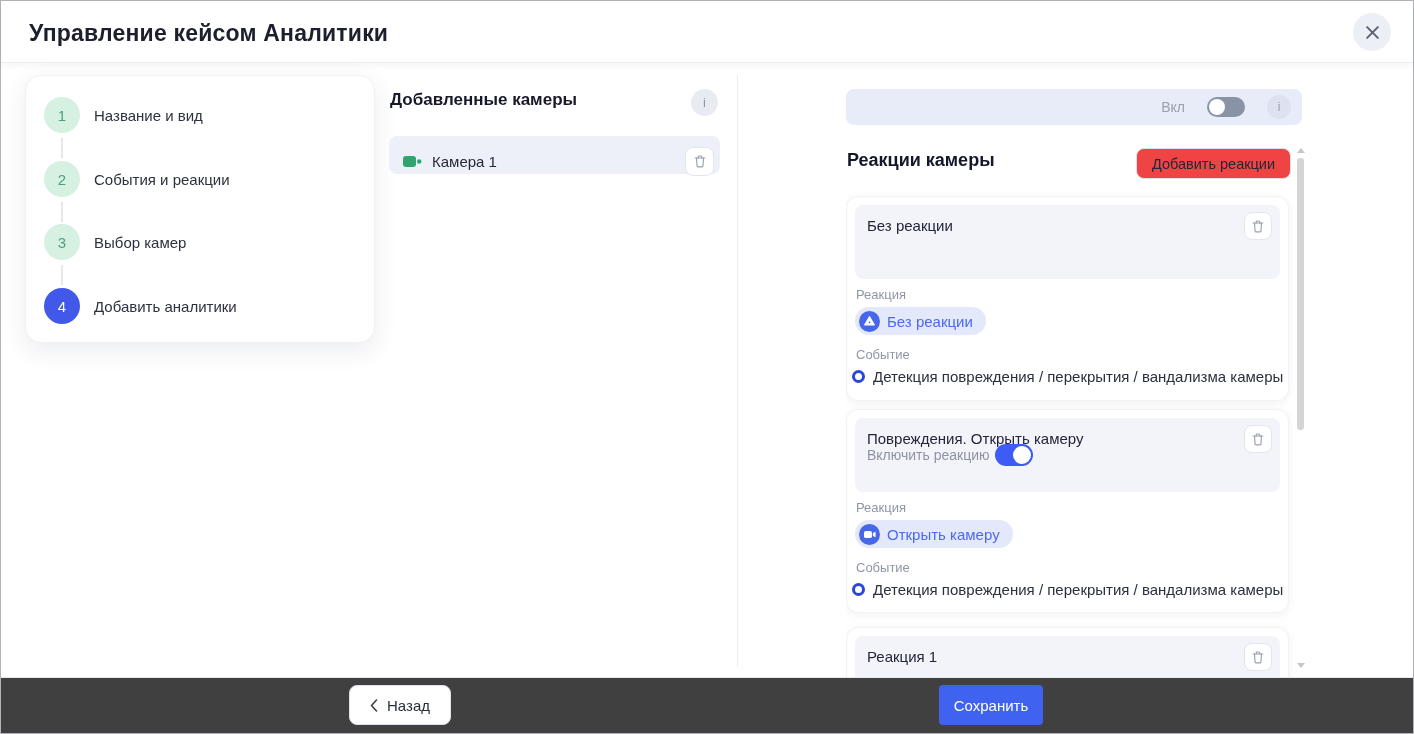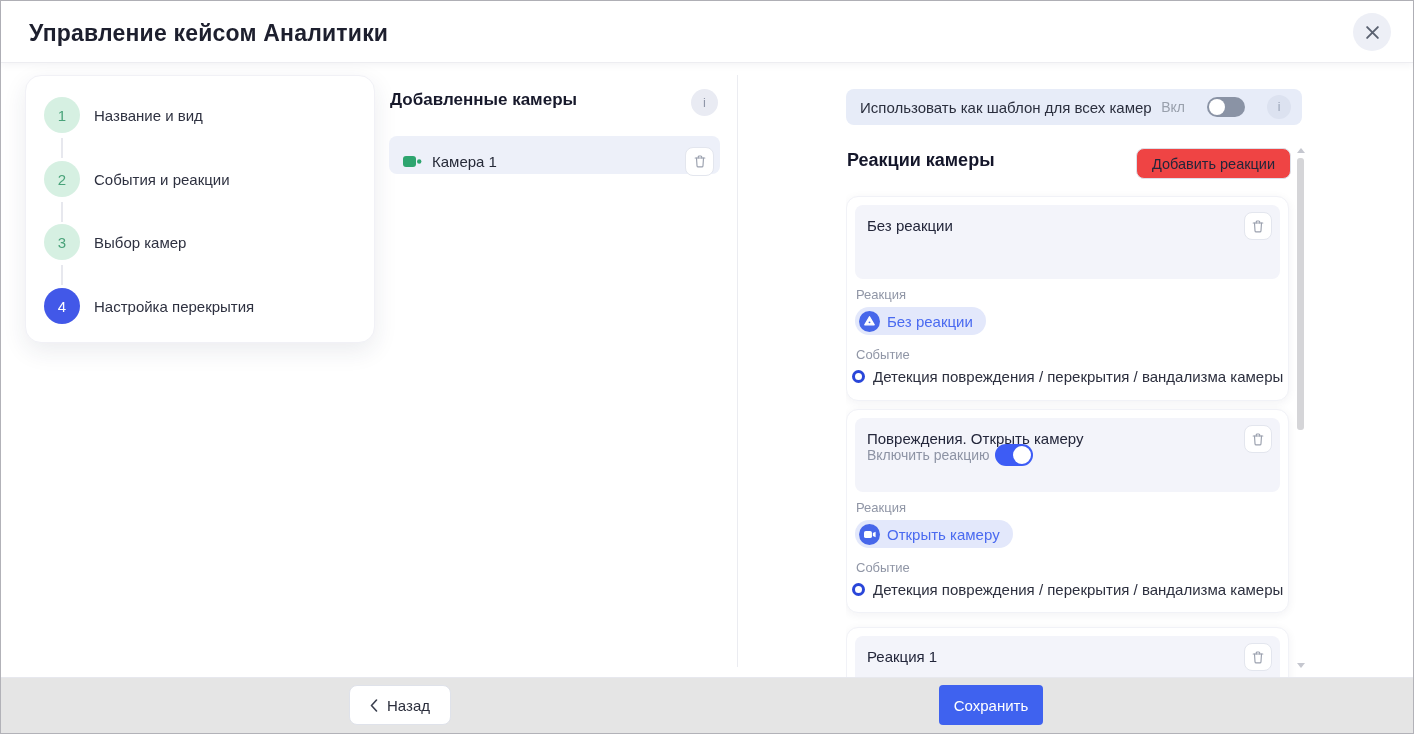--- a/index.html
+++ b/index.html
@@ -73,21 +73,21 @@
   .event-text { font-size:15px; color:#2c2f3e; }
 
   
   .scrollbar { position:absolute; left:450px; top:83px; width:9px; height:524px; }
   .sb-thumb { position:absolute; left:1px; top:12px; width:7px; height:272px; background:#d5d5d8; border-radius:3px; }
   .sb-arrow { position:absolute; left:1px; width:0; height:0; border-left:4px solid transparent; border-right:4px solid transparent; }
   .sb-arrow.up { top:2px; border-bottom:5px solid #c5c7cf; }
   .sb-arrow.down { bottom:2px; border-top:5px solid #c5c7cf; }
 
   
-  .footer { position:relative; height:56px; flex:0 0 56px; background:#e5e5e5; border-top:1px solid #e7e8ee;padding-left:40px; }
+  .footer { position:relative; height:56px; flex:0 0 56px; background:#404040; border-top:1px solid #e7e8ee;padding-left:40px; }
   .back-btn { position:absolute; left:348px; top:7px; width:102px; height:40px; background:#fff; border:1px solid #dfe2ea; border-radius:8px; display:flex; align-items:center; justify-content:center; gap:9px; font-size:15px; color:#2b2e3c; font-family:"Liberation Sans", sans-serif; cursor:pointer; }
   .save-btn { position:absolute; left:938px; top:7px; width:104px; height:40px; background:#3f62ef; border:none; border-radius:4px; font-size:15px; color:#fff; font-family:"Liberation Sans", sans-serif; cursor:pointer; }
 </style>
 </head>
 <body>
 
 <div class="app">
 
   <header class="titlebar">
     <h1 class="title">Управление кейсом Аналитики</h1>
@@ -111,21 +111,21 @@
       <div class="step s2">
         <span class="step-circle done">2</span>
         <span class="step-label">События и реакции</span>
       </div>
       <div class="step s3">
         <span class="step-circle done">3</span>
         <span class="step-label">Выбор камер</span>
       </div>
       <div class="step s4">
         <span class="step-circle active">4</span>
-        <span class="step-label">Настройка перекрытия</span>
+        <span class="step-label">Добавить аналитики</span>
       </div>
     </aside>
 
     <h2 class="cameras-title">Добавленные камеры</h2>
     <span class="info-circle mid">
         <span>i</span>
       </span>
 
     <div class="camera-row">
       <svg width="19" height="13" viewBox="0 0 19 13">
@@ -140,21 +140,20 @@
             <path d="M4 4.5l.6 9a1.3 1.3 0 0 0 1.3 1.2h4.2a1.3 1.3 0 0 0 1.3-1.2l.6-9"></path>
           </svg>
       </button>
     </div>
 
     <div class="divider"></div>
 
     <section class="reactions">
 
       <div class="banner">
-        <span class="banner-label">Использовать как шаблон для всех камер</span>
         <span class="banner-right">
           <span class="vkl">Вкл</span>
           <span class="toggle off">
               <span class="knob"></span>
             </span>
           <span class="info-circle banner-i">
               <span>i</span>
             </span>
         </span>
       </div>

